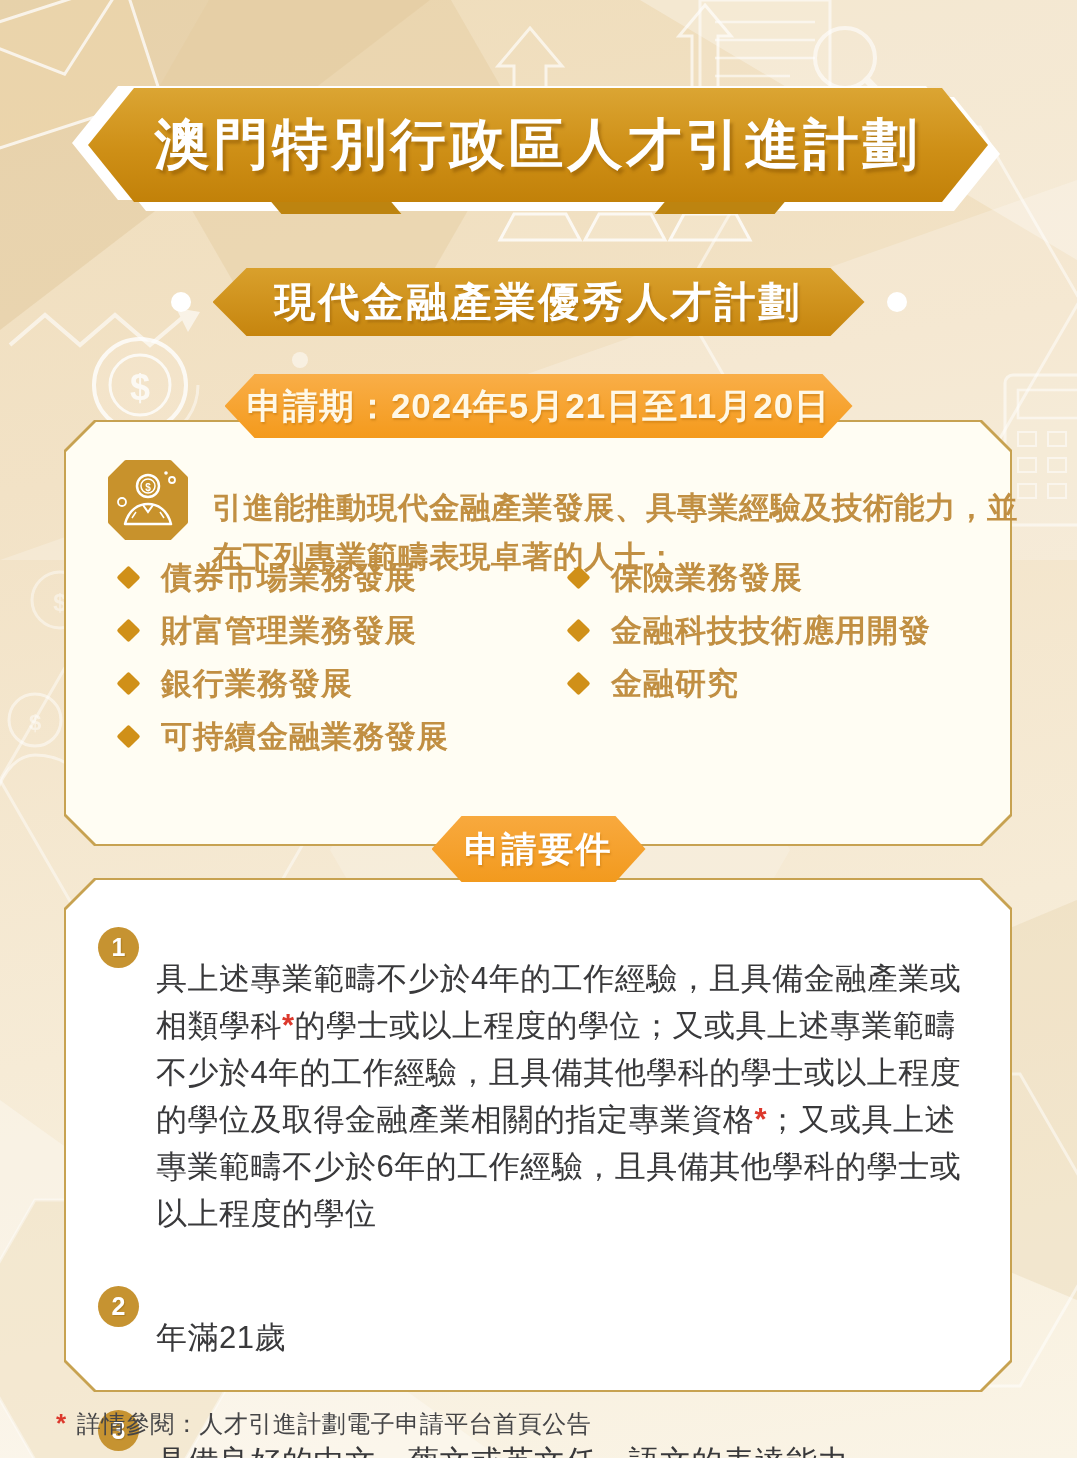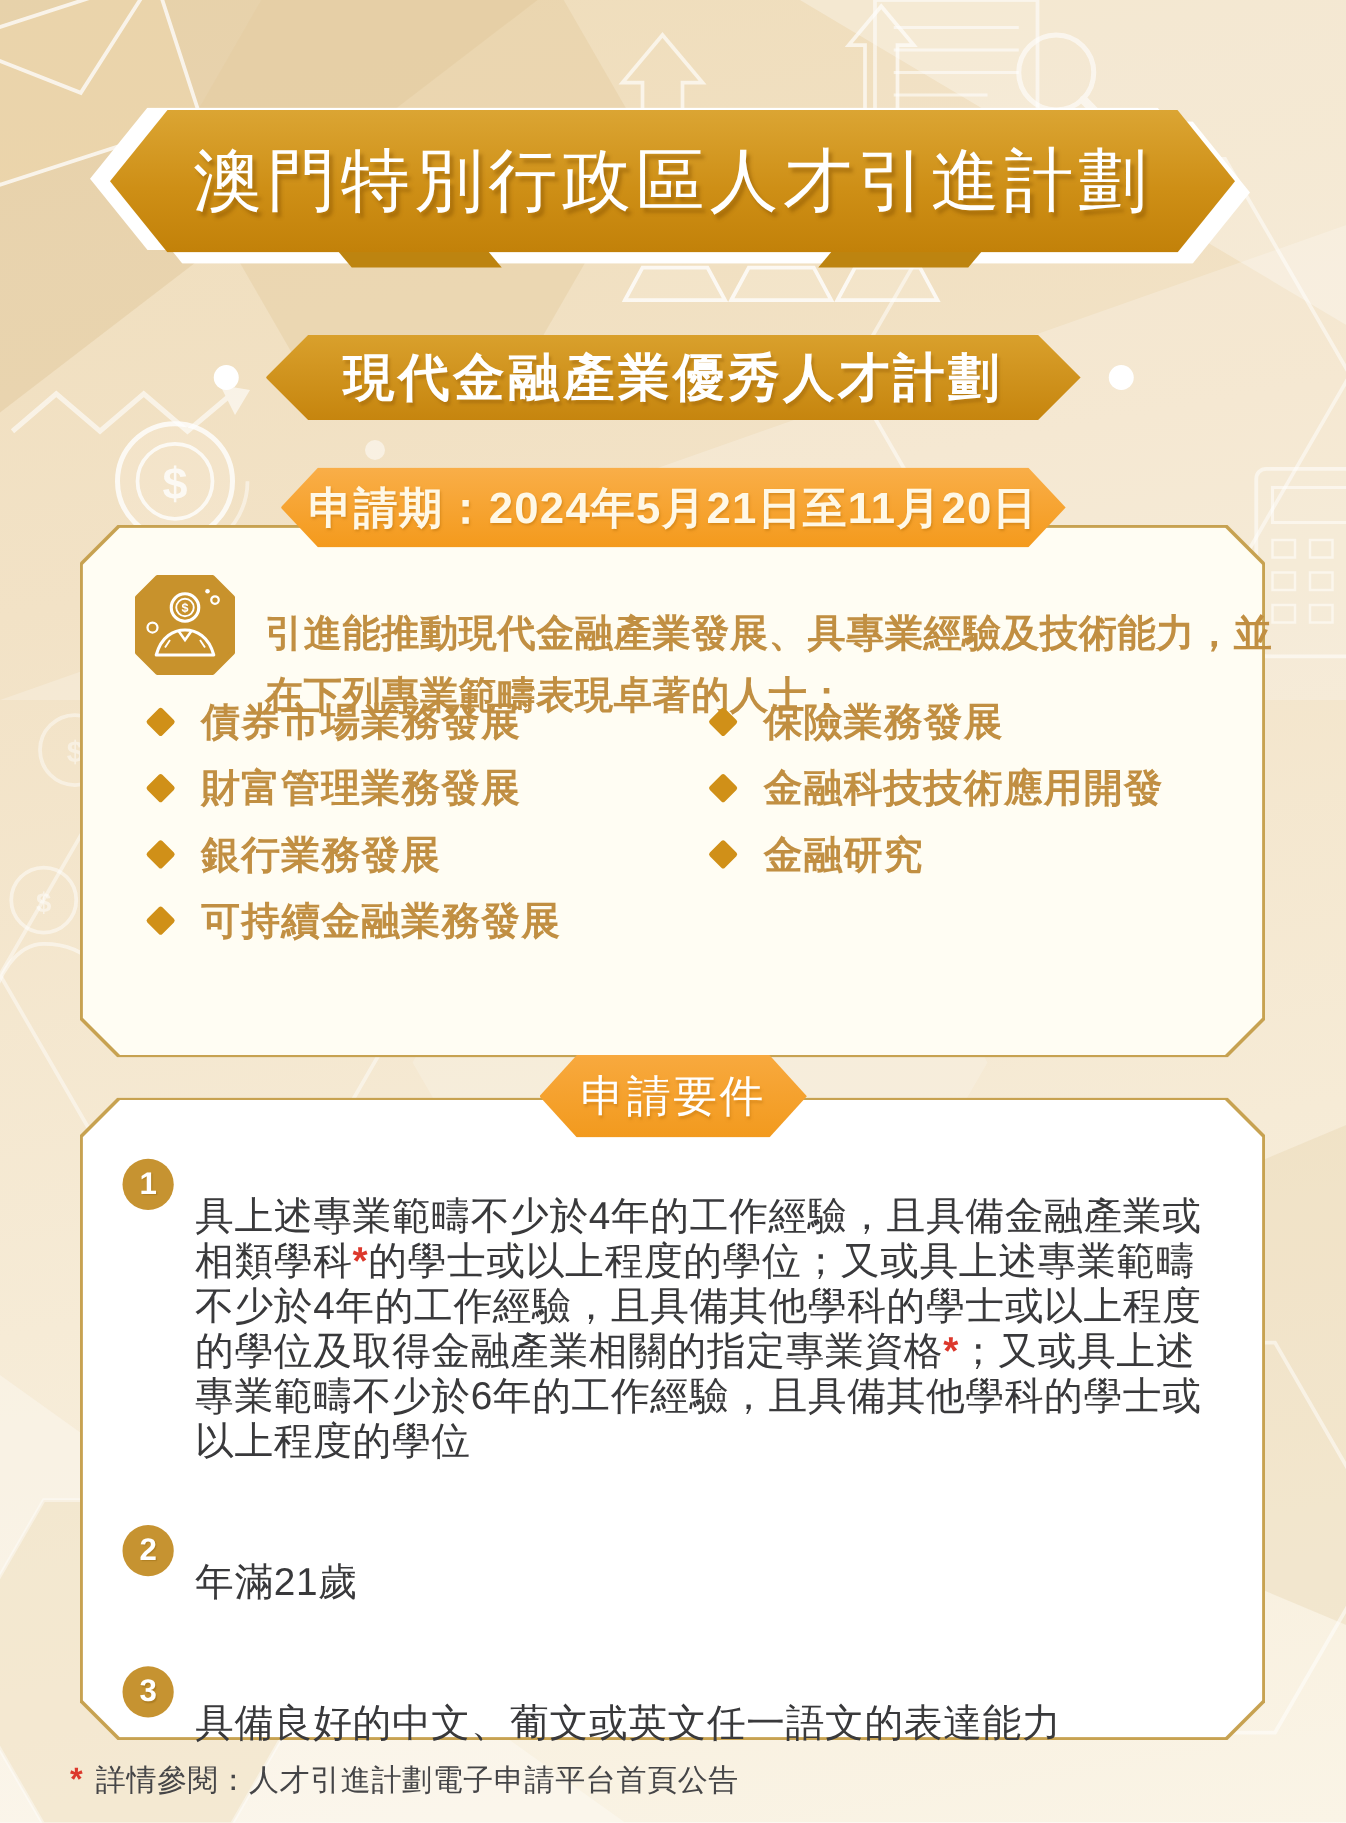--- a/index.html
+++ b/index.html
@@ -14,21 +14,21 @@
   .banner-wrap{position:absolute;left:88px;top:88px;width:900px;height:114px;z-index:2;}
   .ribbon{position:absolute;inset:0;
     clip-path:polygon(46px 0,calc(100% - 46px) 0,100% 50%,calc(100% - 46px) 100%,46px 100%,0 50%);}
   .ribbon.white1{background:#ffffff;transform:translate(-16px,-2px);}
   .ribbon.white2{background:#ffffff;transform:translate(12px,9px);}
   .fold{position:absolute;height:20px;width:120px;background:#BD8410;z-index:0;}
   .fold.f1{left:185px;bottom:-12px;transform:skewX(40deg);}
   .fold.f2{right:205px;bottom:-12px;transform:skewX(-40deg);}
   .ribbon.gold{background:linear-gradient(180deg,#DBA533 0%,#CE8F16 55%,#C28109 100%);z-index:1;}
   .banner-title{position:absolute;inset:0;z-index:2;display:flex;align-items:center;justify-content:center;
-    color:#fff;font-size:55px;font-weight:normal;letter-spacing:4px;
+    color:#fff;font-size:55px;font-weight:bold;letter-spacing:4px;
     text-shadow:3px 4px 3px rgba(130,80,0,.45);}
 
   
   .sub-wrap{position:absolute;left:50%;transform:translateX(-50%);top:268px;width:652px;height:68px;z-index:2;}
   .sub-hex{position:absolute;inset:0;background:linear-gradient(180deg,#D9A02C,#C6850E);
     clip-path:polygon(34px 0,calc(100% - 34px) 0,100% 50%,calc(100% - 34px) 100%,34px 100%,0 50%);
     display:flex;align-items:center;justify-content:center;color:#fff;font-size:41px;font-weight:bold;
     letter-spacing:3px;text-shadow:2px 3px 2px rgba(150,95,10,.4);}
   .sub-dot{position:absolute;top:50%;margin-top:-10px;width:20px;height:20px;border-radius:50%;background:#fff;}
   .sub-dot.left{left:-42px;} .sub-dot.right{right:-42px;}
@@ -55,33 +55,33 @@
   .talent-icon{position:absolute;left:44px;top:40px;width:80px;height:80px;}
   .intro{position:absolute;left:148px;top:32px;width:808px;font-size:30.5px;line-height:49px;
     color:#C18F42;letter-spacing:.5px;font-weight:bold;}
   .bullets{position:absolute;margin:0;padding:0;list-style:none;top:142px;}
   .bullets.col1{left:56px;} .bullets.col2{left:506px;}
   .bullets li{display:flex;align-items:center;gap:24px;height:31px;margin-bottom:22px;}
   .diamond{width:17px;height:17px;background:#D09018;transform:rotate(45deg);border-radius:2px;flex:none;}
   .bullet-label{font-size:31px;color:#C18F42;font-weight:bold;letter-spacing:1px;white-space:nowrap;}
 
   
-  .badge{position:absolute;left:50%;transform:translateX(-50%);top:844px;width:214px;height:66px;z-index:3;
+  .badge{position:absolute;left:50%;transform:translateX(-50%);top:816px;width:214px;height:66px;z-index:3;
     background:linear-gradient(180deg,#F8A93E,#F29A1E);
     clip-path:polygon(30px 0,calc(100% - 30px) 0,100% 50%,calc(100% - 30px) 100%,30px 100%,0 50%);
-    display:flex;align-items:center;justify-content:center;color:#fff;font-size:35px;font-weight:normal;
+    display:flex;align-items:center;justify-content:center;color:#fff;font-size:35px;font-weight:bold;
     letter-spacing:2px;text-shadow:1px 2px 2px rgba(195,120,15,.5);}
 
   
   .reqs{position:absolute;left:34px;top:46px;width:880px;}
   .req-row{display:flex;gap:17px;margin-bottom:15px;}
   .req-num{width:41px;height:41px;border-radius:50%;background:#C69331;color:#fff;font-weight:bold;
     font-size:25px;display:flex;align-items:center;justify-content:center;flex:none;margin-top:3px;
     text-shadow:1px 1px 1px rgba(120,80,0,.3);}
-  .req-text{font-size:31px;line-height:36px;color:#39393B;letter-spacing:.5px;width:822px;}
+  .req-text{font-size:31px;line-height:47px;color:#39393B;letter-spacing:.5px;width:822px;}
   .star{color:#DC382C;font-weight:bold;}
 
   
   .footnote{position:absolute;left:56px;top:1408px;font-size:24px;color:#454547;letter-spacing:.5px;z-index:2;}
   .footnote .star{margin-right:10px;font-size:26px;}
 </style>
 </head>
 <body>
 
 <svg class="layer" viewBox="0 0 1077 1458" aria-hidden="true">

